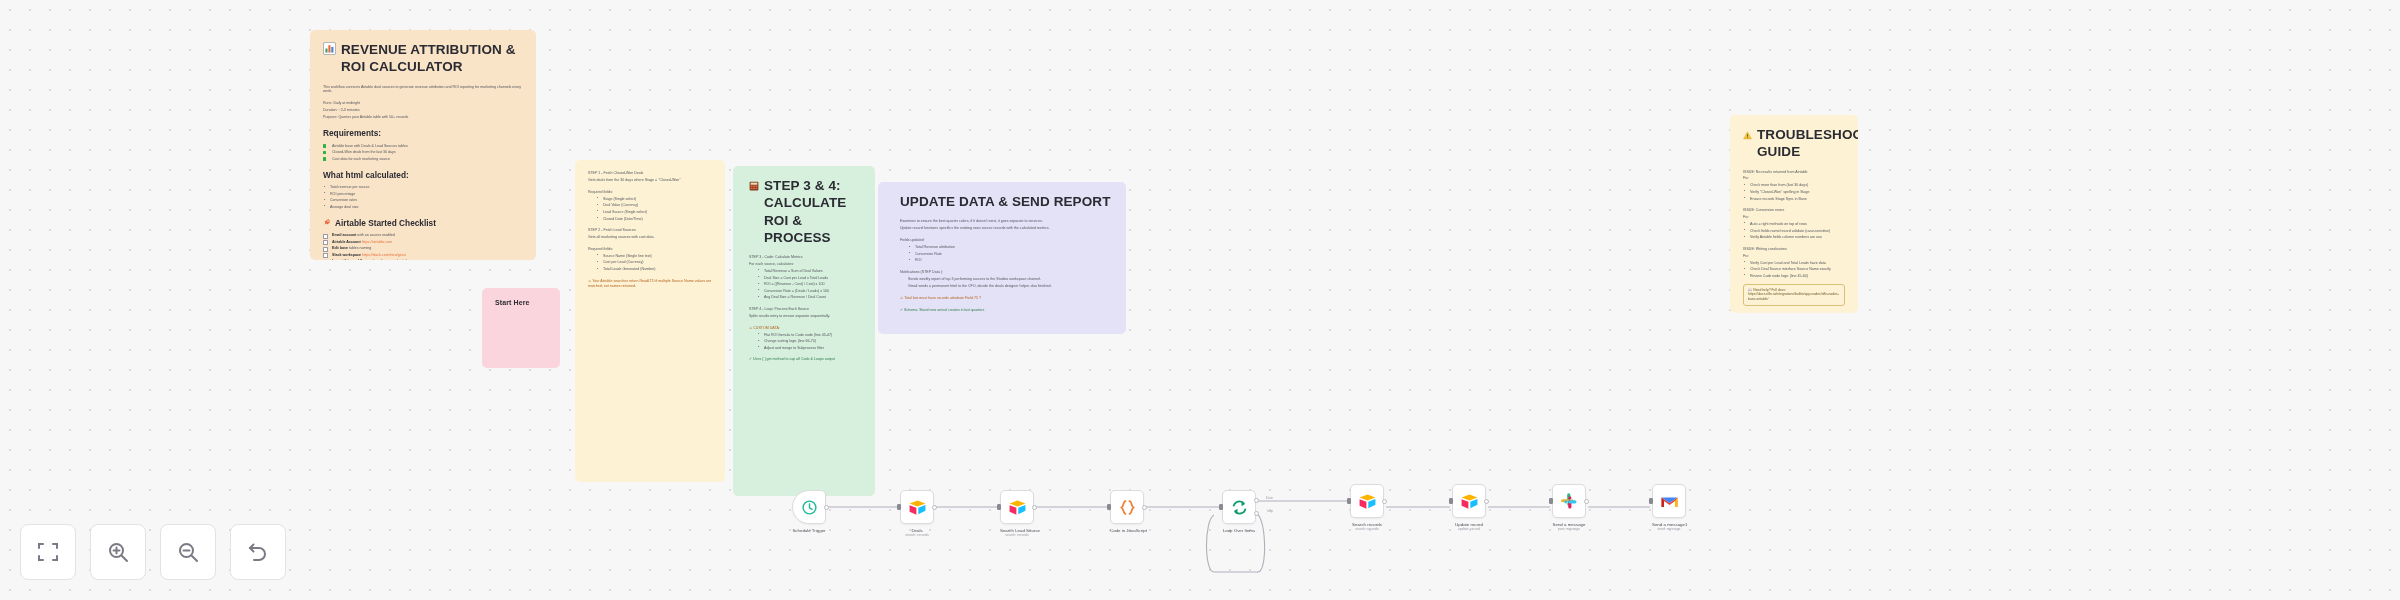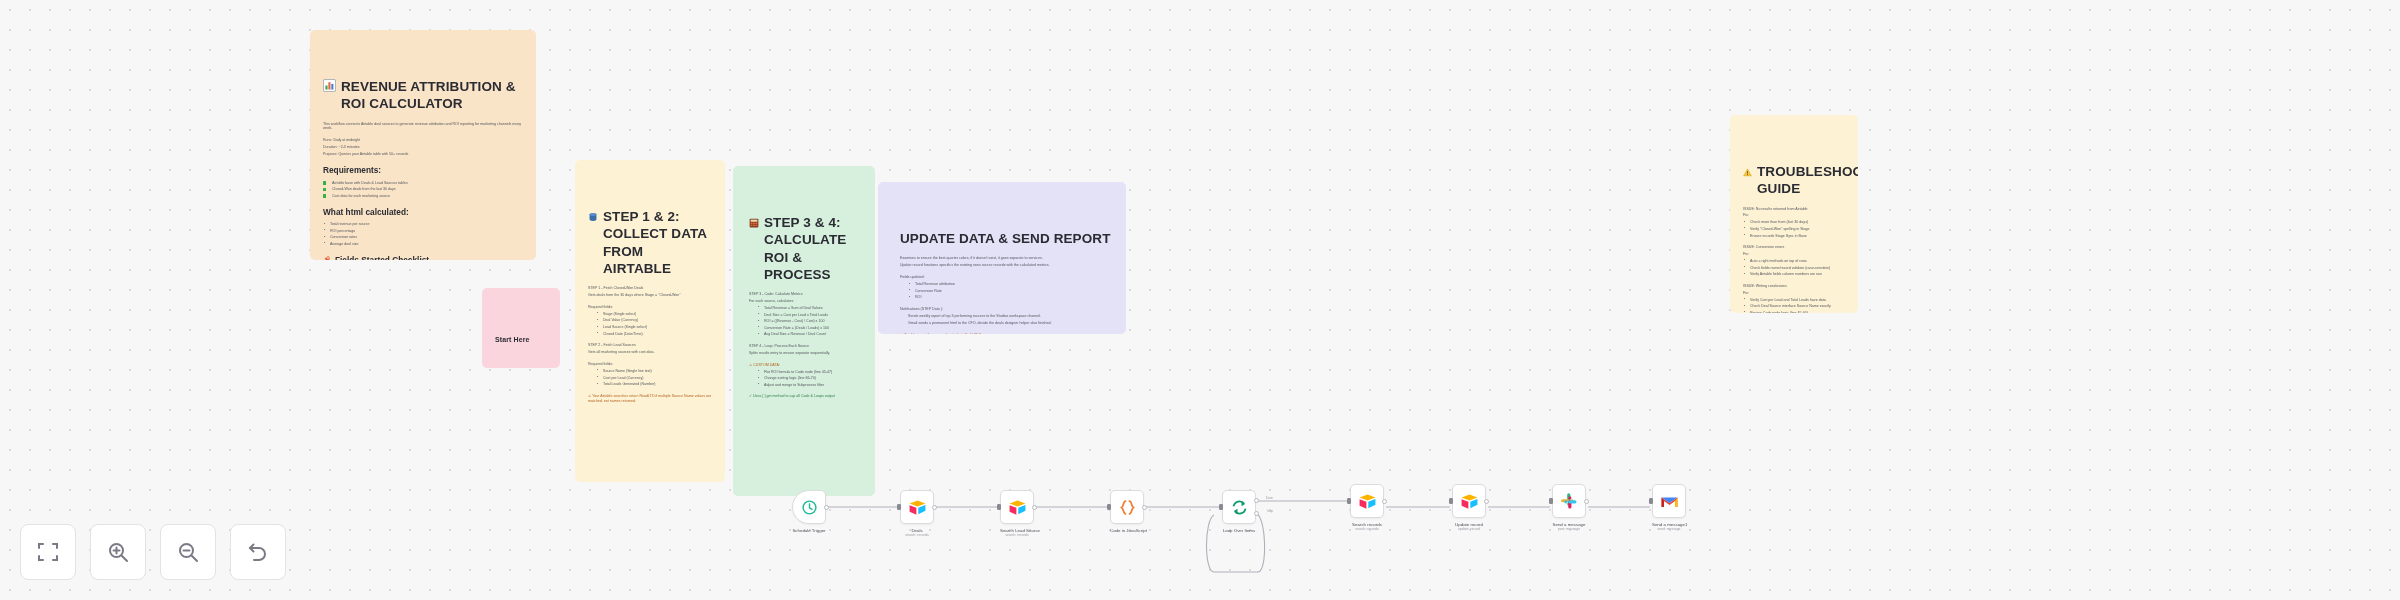--- a/index.html
+++ b/index.html
@@ -29,21 +29,20 @@
   .sticky h1 {
     font-size: 13.5px;
     font-weight: 700;
     letter-spacing: .1px;
     line-height: 1.28;
     margin-bottom: 9px;
     color: #2b2b33;
     display: flex;
     gap: 5px;
     align-items: flex-start;
-    margin-top: 37px;
   }
   .sticky h1 .ico { flex: none; margin-top: 1px; }
   .sticky h2 {
     font-size: 8.3px;
     font-weight: 700;
     margin: 8px 0 4px;
     color: #2b2b33;
     display: flex; gap: 4px; align-items: center;
   }
   .sticky p { font-size: 3.6px; margin: 0 0 2px; color: #55555f; }
@@ -204,42 +203,32 @@
       <li>Conversion rates</li>
       <li>Average deal size</li>
     </ul>
     <h2>
       <span>
         <svg width="8" height="8" viewBox="0 0 16 16">
           <path d="M10 2 C13 3 14 6 13 9 L9 13 L7 11 L3 13 L5 9 L3 7 L7 5 Z" fill="#e8663a"></path>
           <circle cx="10" cy="6" r="1.6" fill="#fff"></circle>
         </svg>
       </span>
-      <span>Fields Started Checklist</span>
+      <span>Airtable Started Checklist</span>
     </h2>
     <ul>
       <li class="box"><b>Email account</b><span> with an access enabled</span></li>
       <li class="box"><b>Airtable Account</b><span> </span><span class="lnk">https://airtable.com</span></li>
       <li class="box"><b>Edit base</b><span> tables naming</span></li>
       <li class="box"><b>Slack workspace</b><span> </span><span class="lnk">https://slack.com/intro/get-it</span></li>
       <li class="box"><b>Import this workflow</b><span> and configure credentials</span></li>
     </ul>
   </div>
 
   <div class="sticky n-cream" style="left:575px; top:160px; width:150px; height:322px;">
-    <h1>
-      <span class="ico">
-        <svg width="10" height="10" viewBox="0 0 16 16">
-          <ellipse cx="8" cy="4" rx="5.5" ry="2.2" fill="#3a6ea8"></ellipse>
-          <path d="M2.5 4 v8 a5.5 2.2 0 0 0 11 0 V4" fill="#3a6ea8"></path>
-          <ellipse cx="8" cy="4" rx="5.5" ry="2.2" fill="#5b8fd0"></ellipse>
-        </svg>
-      </span>
-      <span>STEP 1 &amp; 2: COLLECT DATA FROM AIRTABLE</span>
-    </h1>
     <p>STEP 1 - Fetch Closed-Won Deals</p>
     <p>Gets deals from the 30 days where Stage = "Closed-Won"</p>
     <div class="gap"></div>
     <p>Required fields:</p>
     <ul class="sub">
       <li>Stage (Single select)</li>
       <li>Deal Value (Currency)</li>
       <li>Lead Source (Single select)</li>
       <li>Closed Date (Date/Time)</li>
     </ul>

